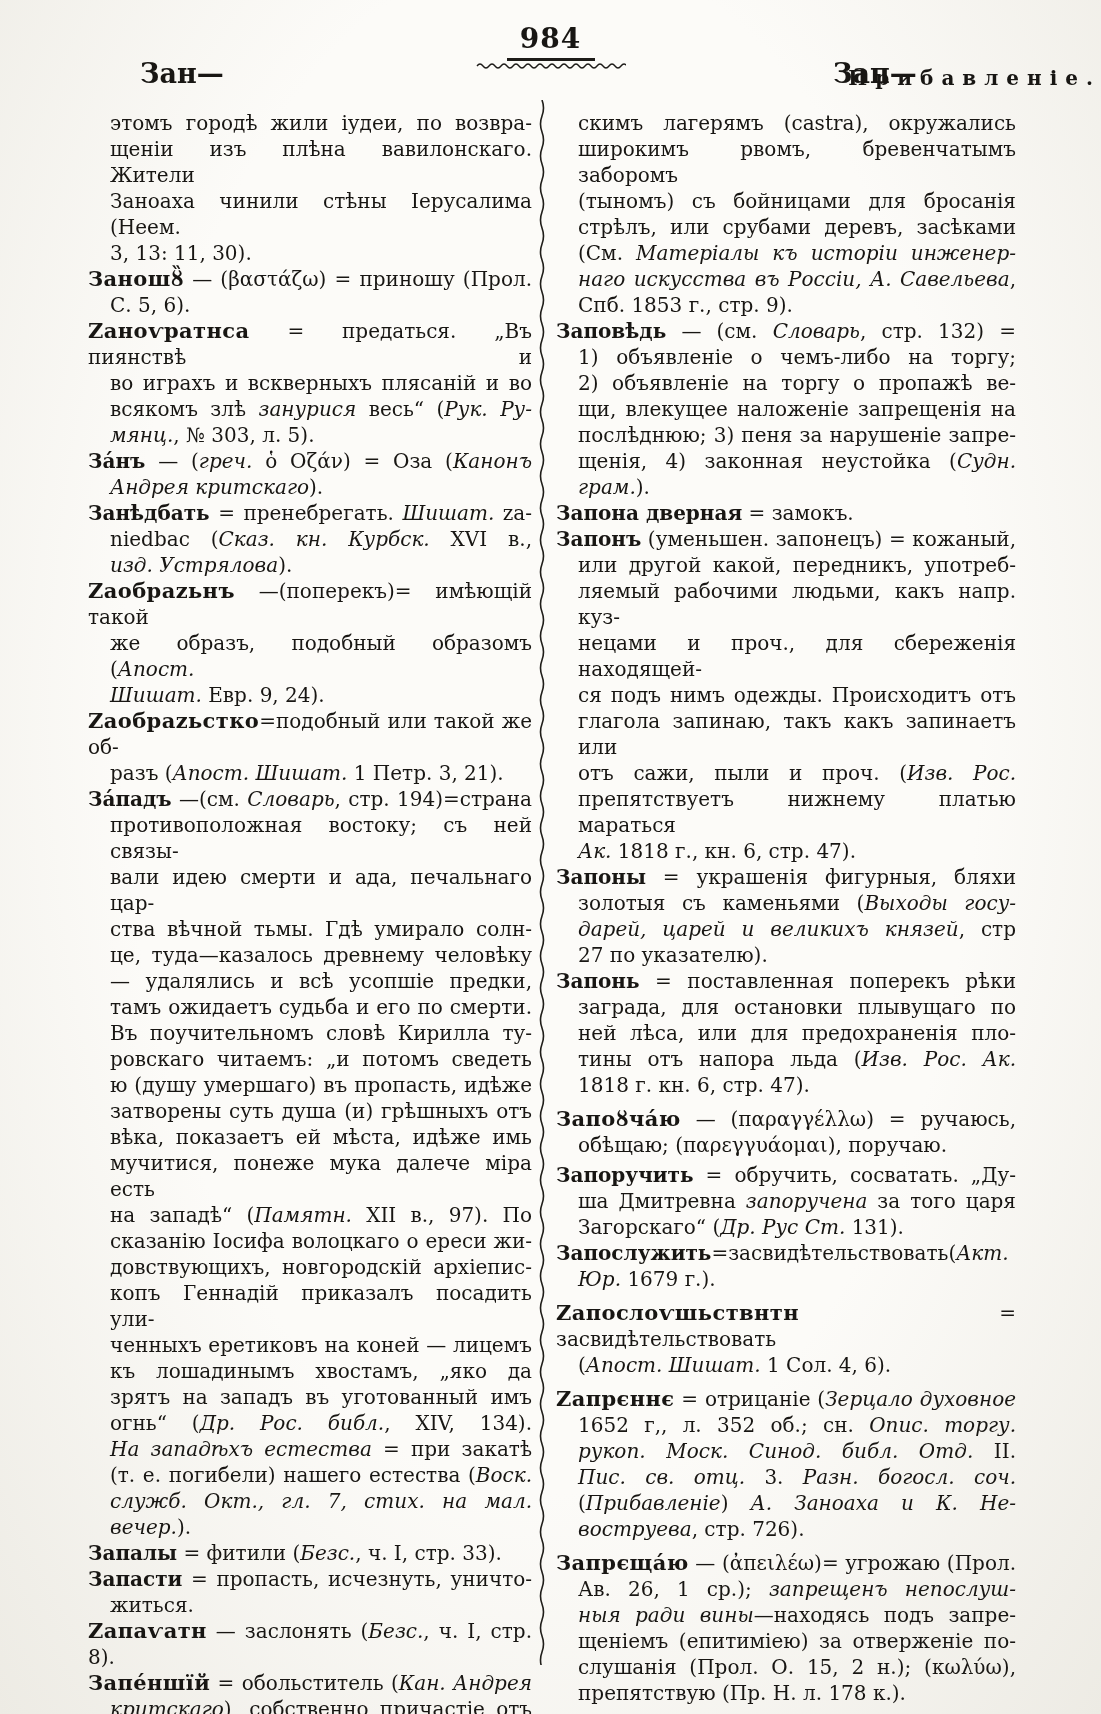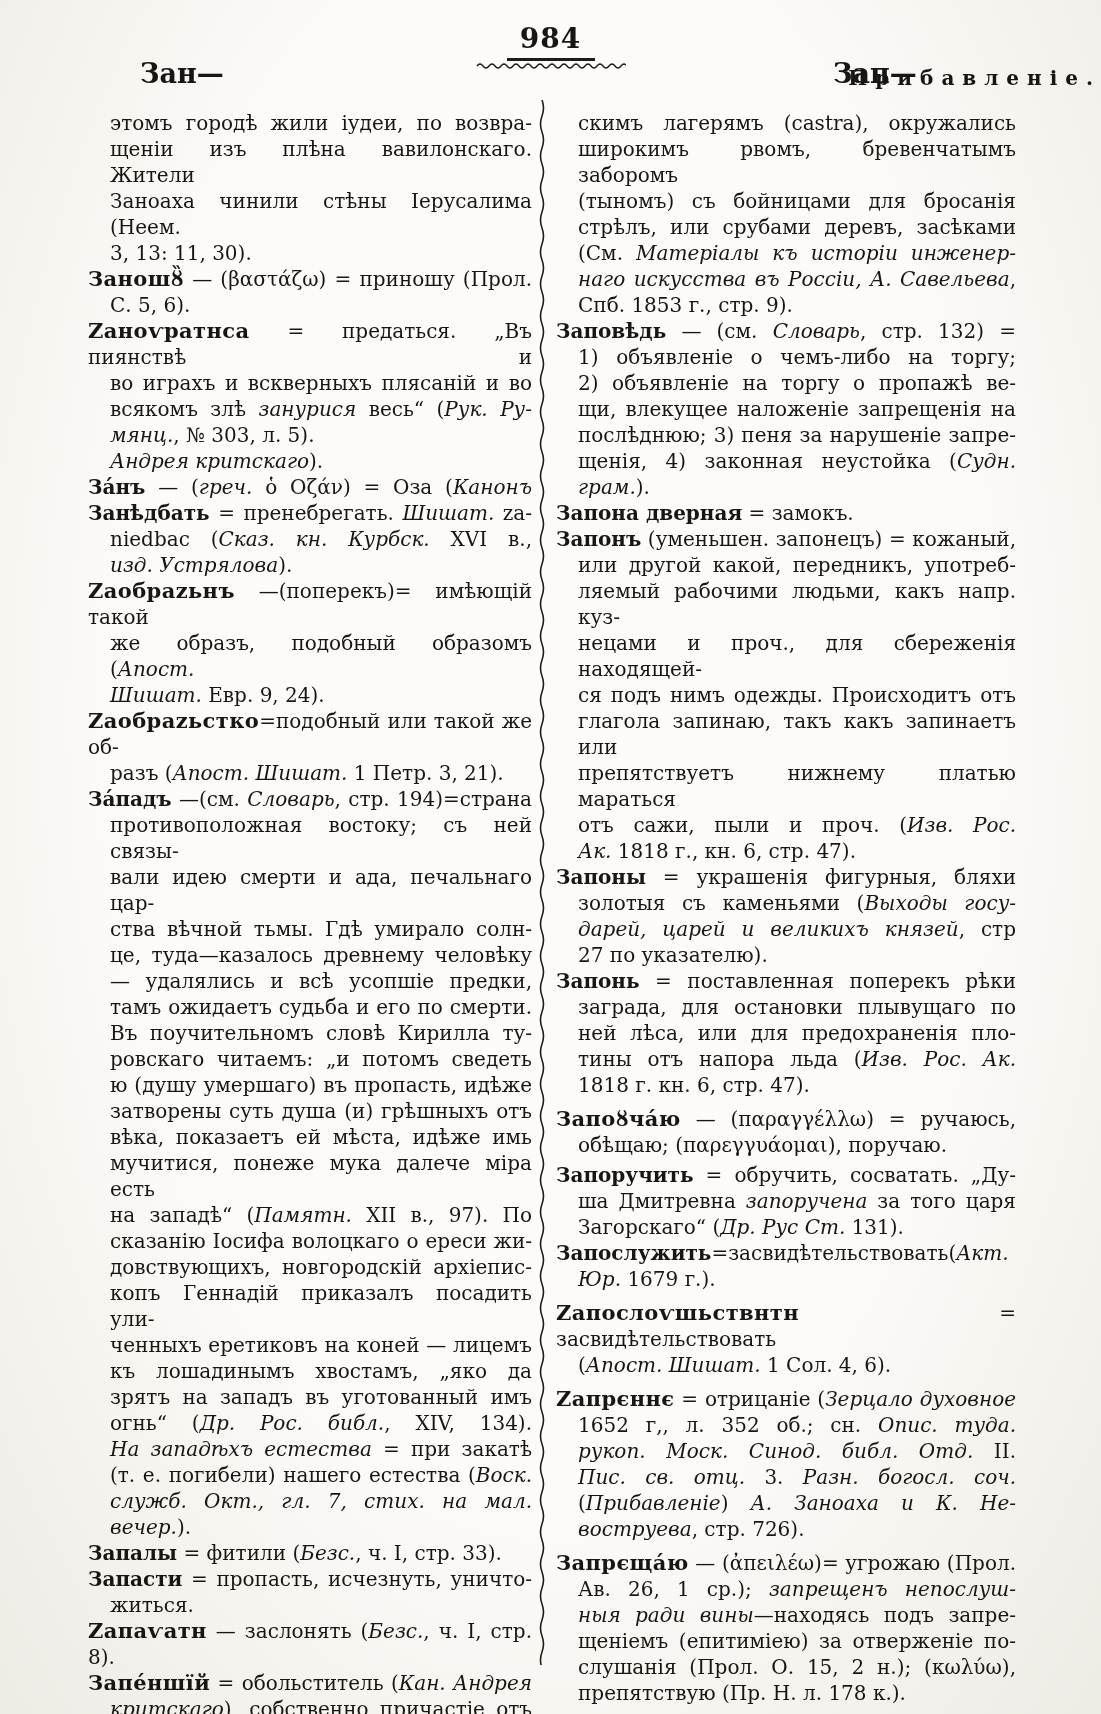--- a/index.html
+++ b/index.html
@@ -71,22 +71,22 @@
       <div class="line first"><span class="s-cs">Заношȣ̏</span><span class="s-n"> — </span><span class="s-g">(βαστάζω)</span><span class="s-n"> = приношу (Прол.</span></div>
       <div class="line last"><span class="s-n">С. 5, 6).</span></div>
     </div>
     <div class="entry">
       <div class="line first"><span class="s-cs">Zаноѵратнса</span><span class="s-n"> = предаться. „Въ пиянствѣ и</span></div>
       <div class="line"><span class="s-n">во играхъ и вскверныхъ плясаній и во</span></div>
       <div class="line"><span class="s-n">всякомъ злѣ </span><span class="s-i">занурися</span><span class="s-n"> весь“ (</span><span class="s-i">Рук. Ру-</span></div>
       <div class="line last"><span class="s-i">мянц.</span><span class="s-n">, № 303, л. 5).</span></div>
     </div>
     <div class="entry">
+      <div class="line first"><span class="s-b">За́нъ</span><span class="s-n"> — (</span><span class="s-i">греч.</span><span class="s-n"> </span><span class="s-g">ὁ Οζάν</span><span class="s-n">) = Оза (</span><span class="s-i">Канонъ</span></div>
       <div class="line last"><span class="s-i">Андрея критскаго</span><span class="s-n">).</span></div>
-      <div class="line first"><span class="s-b">За́нъ</span><span class="s-n"> — (</span><span class="s-i">греч.</span><span class="s-n"> </span><span class="s-g">ὁ Οζάν</span><span class="s-n">) = Оза (</span><span class="s-i">Канонъ</span></div>
     </div>
     <div class="entry">
       <div class="line first"><span class="s-b">Занѣдбать</span><span class="s-n"> = пренебрегать. </span><span class="s-i">Шишат.</span><span class="s-n"> za-</span></div>
       <div class="line"><span class="s-n">niedbac (</span><span class="s-i">Сказ. кн. Курбск.</span><span class="s-n"> XVI в.,</span></div>
       <div class="line last"><span class="s-i">изд. Устрялова</span><span class="s-n">).</span></div>
     </div>
     <div class="entry">
       <div class="line first"><span class="s-cs">Zаобраzьнъ</span><span class="s-n"> —</span><span class="s-g">(поперекъ)</span><span class="s-n">= имѣющій такой</span></div>
       <div class="line"><span class="s-n">же образъ, подобный образомъ (</span><span class="s-i">Апост.</span></div>
       <div class="line last"><span class="s-i">Шишат.</span><span class="s-n"> Евр. 9, 24).</span></div>
@@ -159,22 +159,22 @@
     <div class="entry">
       <div class="line first last"><span class="s-b">Запона дверная</span><span class="s-n"> = замокъ.</span></div>
     </div>
     <div class="entry">
       <div class="line first"><span class="s-b">Запонъ</span><span class="s-n"> (уменьшен. запонецъ) = кожаный,</span></div>
       <div class="line"><span class="s-n">или другой какой, передникъ, употреб-</span></div>
       <div class="line"><span class="s-n">ляемый рабочими людьми, какъ напр. куз-</span></div>
       <div class="line"><span class="s-n">нецами и проч., для сбереженія находящей-</span></div>
       <div class="line"><span class="s-n">ся подъ нимъ одежды. Происходитъ отъ</span></div>
       <div class="line"><span class="s-n">глагола запинаю, такъ какъ запинаетъ или</span></div>
+      <div class="line"><span class="s-n">отъ сажи, пыли и проч. (</span><span class="s-i">Изв. Рос.</span></div>
       <div class="line"><span class="s-n">препятствуетъ нижнему платью мараться</span></div>
-      <div class="line"><span class="s-n">отъ сажи, пыли и проч. (</span><span class="s-i">Изв. Рос.</span></div>
       <div class="line last"><span class="s-i">Ак.</span><span class="s-n"> 1818 г., кн. 6, стр. 47).</span></div>
     </div>
     <div class="entry">
       <div class="line first"><span class="s-b">Запоны</span><span class="s-n"> = украшенія фигурныя, бляхи</span></div>
       <div class="line"><span class="s-n">золотыя съ каменьями (</span><span class="s-i">Выходы госу-</span></div>
       <div class="line"><span class="s-i">дарей, царей и великихъ князей</span><span class="s-n">, стр</span></div>
       <div class="line last"><span class="s-n">27 по указателю).</span></div>
     </div>
     <div class="entry">
       <div class="line first"><span class="s-b">Запонь</span><span class="s-n"> = поставленная поперекъ рѣки</span></div>
@@ -195,21 +195,21 @@
     <div class="entry">
       <div class="line first"><span class="s-b">Запослужить</span><span class="s-n">=засвидѣтельствовать(</span><span class="s-i">Акт.</span></div>
       <div class="line last"><span class="s-i">Юр.</span><span class="s-n"> 1679 г.).</span></div>
     </div>
     <div class="entry gap">
       <div class="line first"><span class="s-cs">Zапослоѵшьствнтн</span><span class="s-n"> = засвидѣтельствовать</span></div>
       <div class="line last"><span class="s-n">(</span><span class="s-i">Апост. Шишат.</span><span class="s-n"> 1 Сол. 4, 6).</span></div>
     </div>
     <div class="entry gap">
       <div class="line first"><span class="s-cs">Zапрєннє</span><span class="s-n"> = отрицаніе (</span><span class="s-i">Зерцало духовное</span></div>
-      <div class="line"><span class="s-n">1652 г,, л. 352 об.; сн. </span><span class="s-i">Опис. туда.</span></div>
+      <div class="line"><span class="s-n">1652 г,, л. 352 об.; сн. </span><span class="s-i">Опис. торгу.</span></div>
       <div class="line"><span class="s-i">рукоп. Моск. Синод. библ. Отд.</span><span class="s-n"> II.</span></div>
       <div class="line"><span class="s-i">Пис. св. отц.</span><span class="s-n"> 3. </span><span class="s-i">Разн. богосл. соч.</span></div>
       <div class="line"><span class="s-n">(</span><span class="s-i">Прибавленіе</span><span class="s-n">) </span><span class="s-i">А. Заноаха и К. Не-</span></div>
       <div class="line last"><span class="s-i">воструева</span><span class="s-n">, стр. 726).</span></div>
     </div>
     <div class="entry gap">
       <div class="line first"><span class="s-cs">Запрєща́ю</span><span class="s-n"> — </span><span class="s-g">(ἀπειλέω)</span><span class="s-n">= угрожаю (Прол.</span></div>
       <div class="line"><span class="s-n">Ав. 26, 1 ср.); </span><span class="s-i">запрещенъ непослуш-</span></div>
       <div class="line"><span class="s-i">ныя ради вины</span><span class="s-n">—находясь подъ запре-</span></div>
       <div class="line"><span class="s-n">щеніемъ (епитиміею) за отверженіе по-</span></div>

